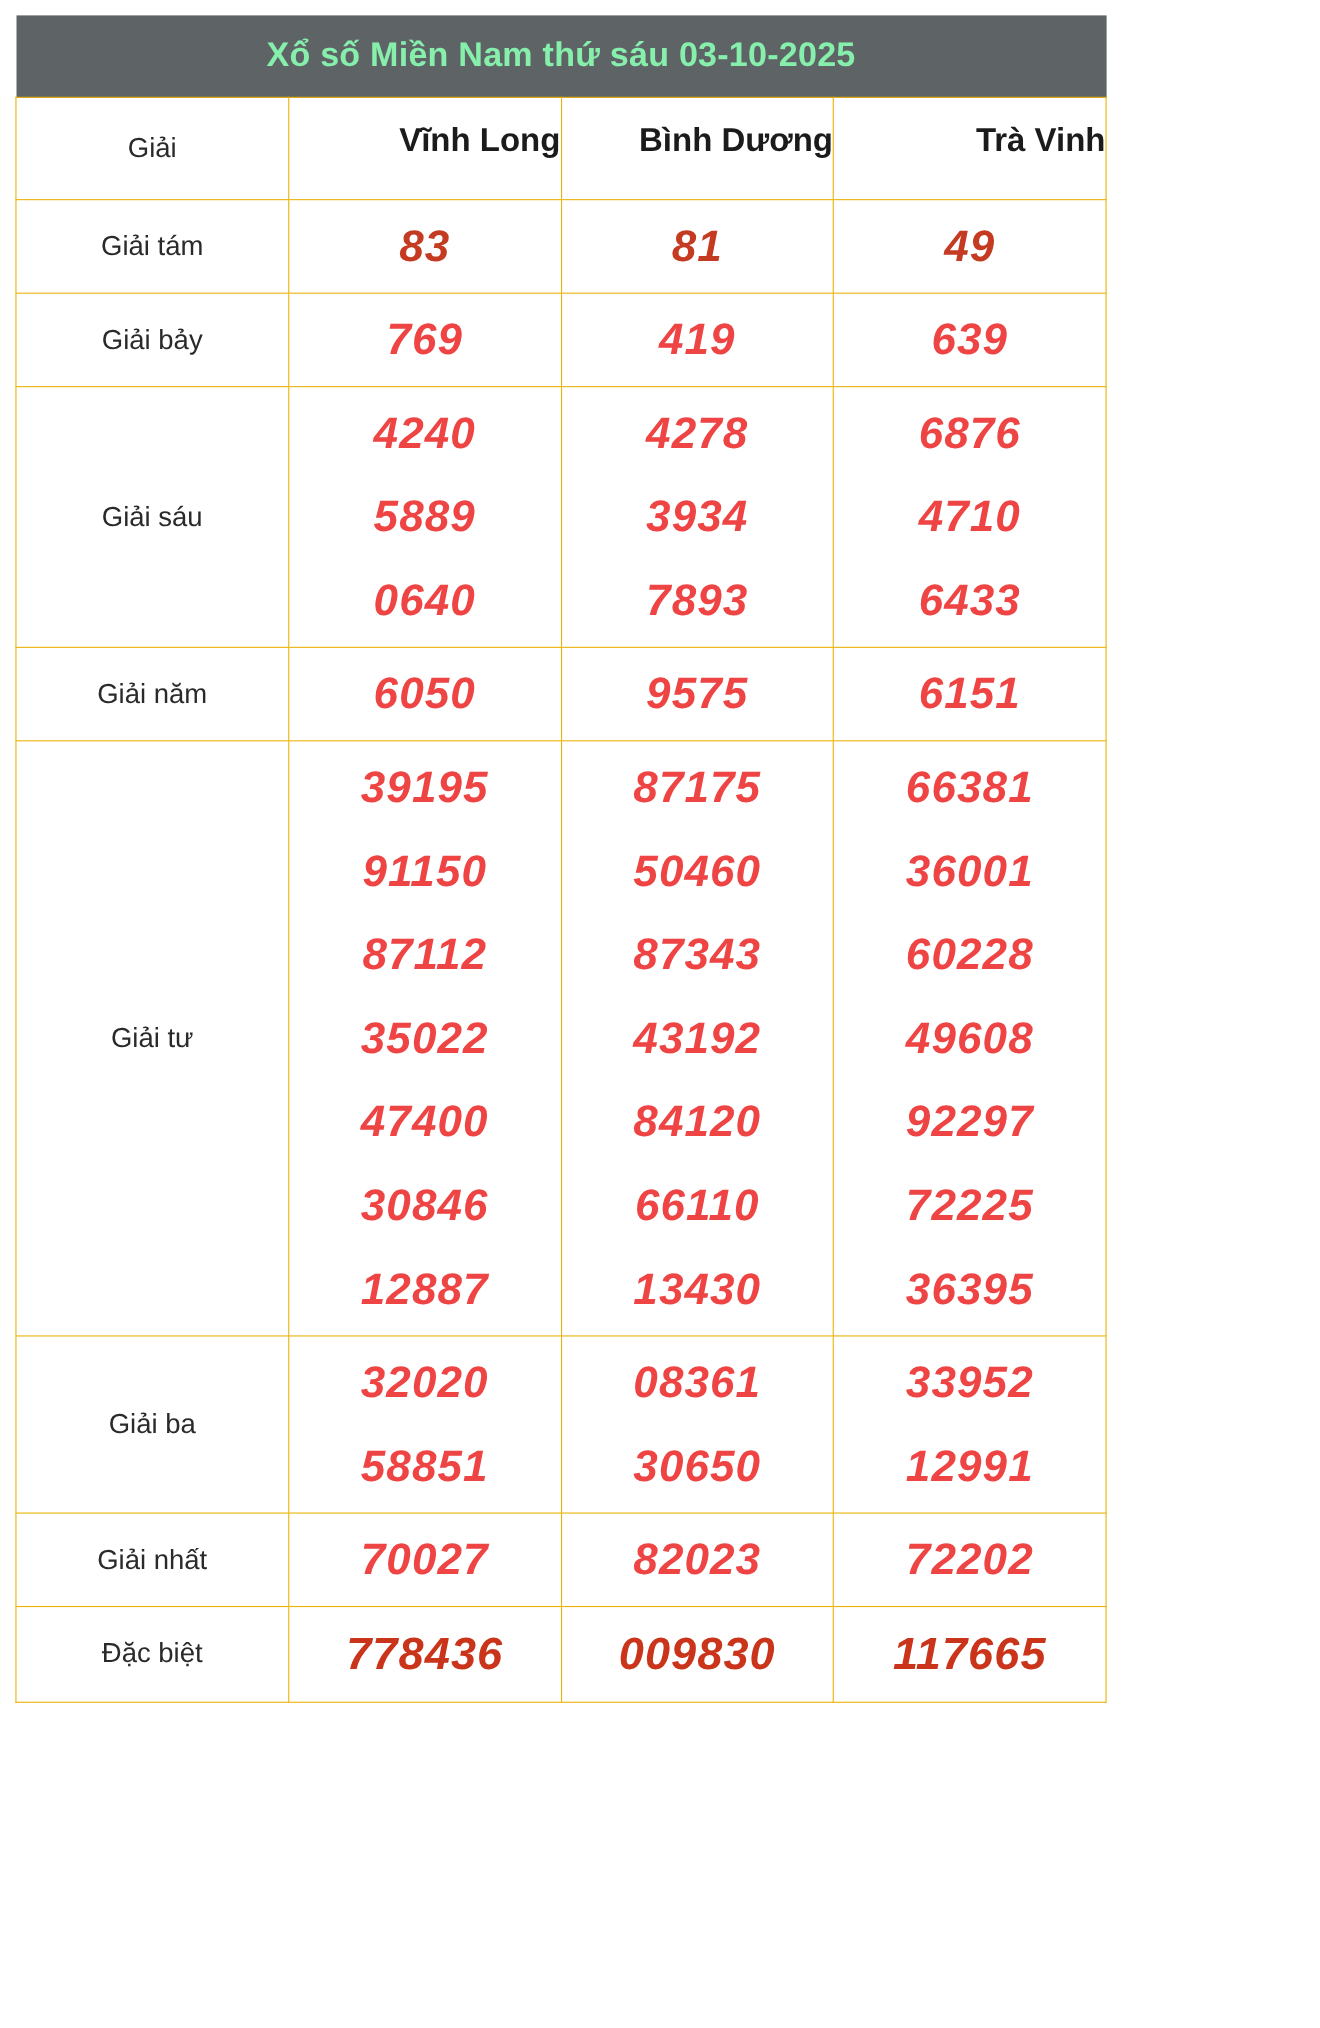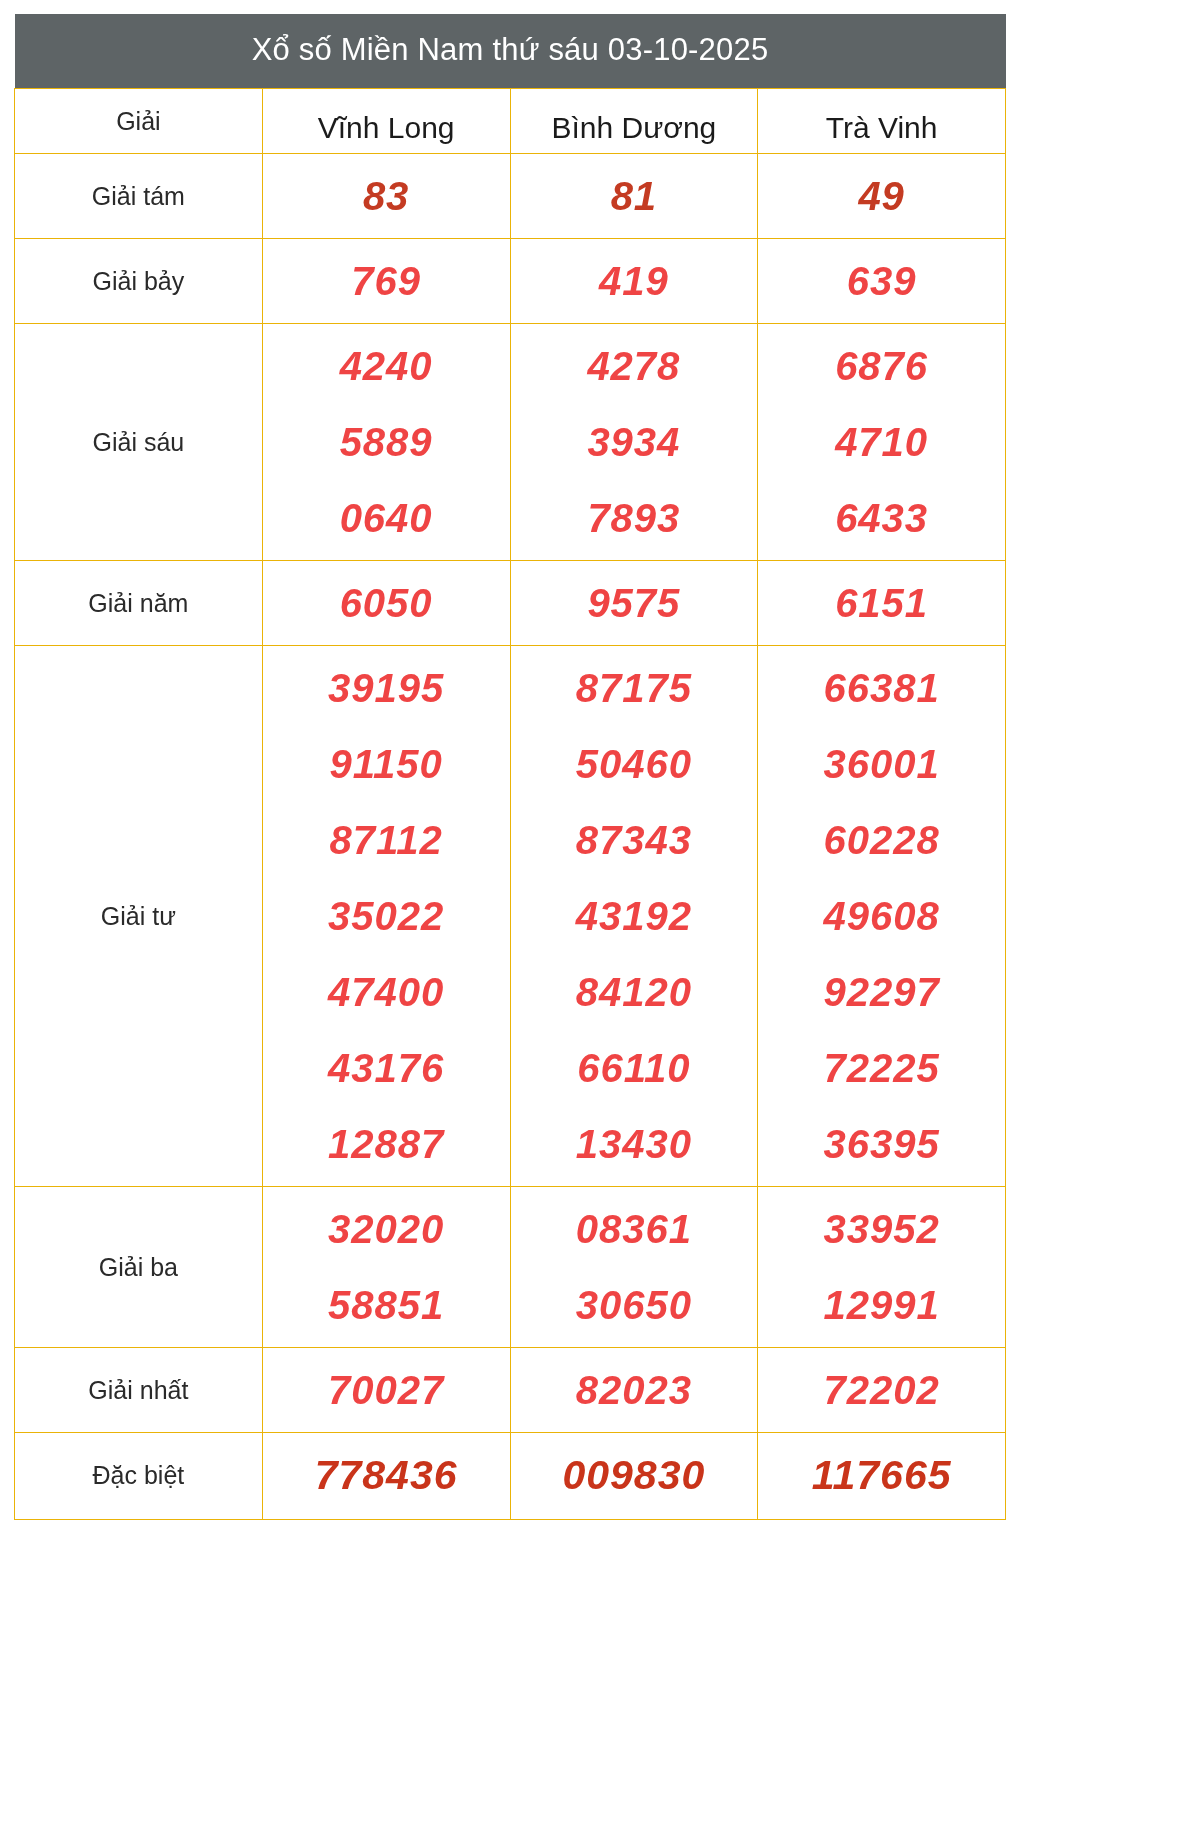--- a/index.html
+++ b/index.html
@@ -39,49 +39,49 @@
 
   table.lottery {
     border-collapse: collapse;
     width: 992px;
     table-layout: fixed;
     background: #ffffff;
   }
 
   table.lottery tr.header-row td {
     background: #5e6466;
-    color: #ffffff;
+    color: #86efac;
     text-align: center;
     font-size: 31px;
-    font-weight: normal;
+    font-weight: bold;
     padding: 18px 0 20px 0;
     border: none;
     letter-spacing: 0.2px;
   }
 
   table.lottery td {
     border: 1px solid #eab308;
     vertical-align: middle;
   }
 
   td.prize-label {
     width: 165px;
     text-align: center;
     font-size: 25px;
     color: #2a2a2a;
     font-weight: normal;
     padding: 6px 4px;
   }
 
   td.province-head {
-    text-align: center;
+    text-align: right;
     font-size: 30px;
-    font-weight: normal;
+    font-weight: bold;
     color: #1b1b1b;
-    padding: 22px 0 8px 0;
+    padding: 22px 0 36px 0;
     width: 276px;
   }
 
   td.numbers {
     text-align: center;
     padding: 4px 0;
     width: 276px;
     font-style: italic;
   }
 
@@ -206,21 +206,21 @@
           </tr>
           <tr class="prize-row">
             <td class="prize-label">Giải tư</td>
             <td class="numbers">
               <div class="cell-stack">
                 <div class="num">39195</div>
                 <div class="num">91150</div>
                 <div class="num">87112</div>
                 <div class="num">35022</div>
                 <div class="num">47400</div>
-                <div class="num">43176</div>
+                <div class="num">30846</div>
                 <div class="num">12887</div>
               </div>
             </td>
             <td class="numbers">
               <div class="cell-stack">
                 <div class="num">87175</div>
                 <div class="num">50460</div>
                 <div class="num">87343</div>
                 <div class="num">43192</div>
                 <div class="num">84120</div>

